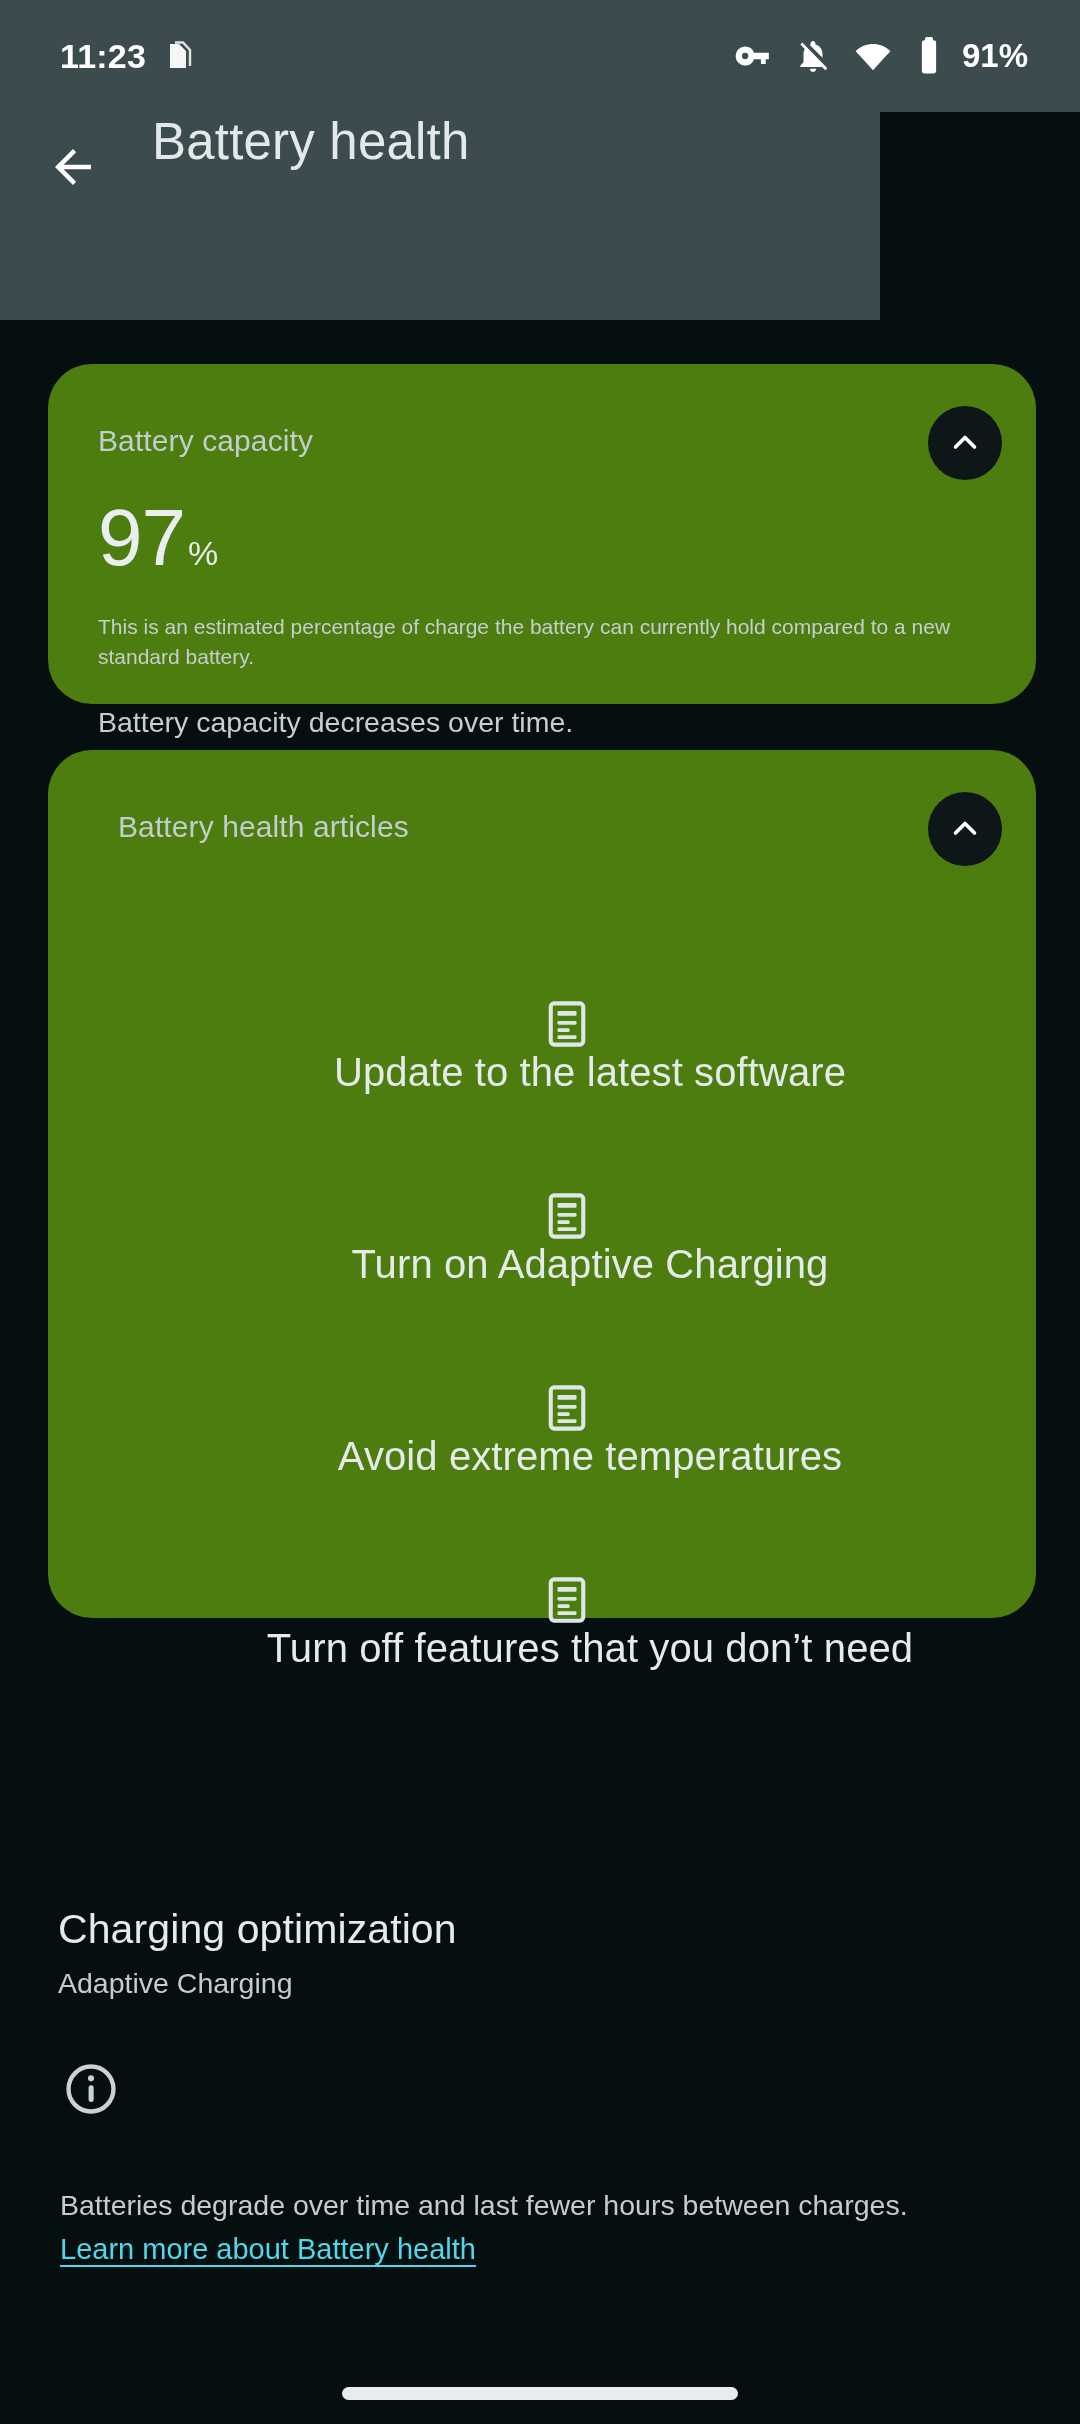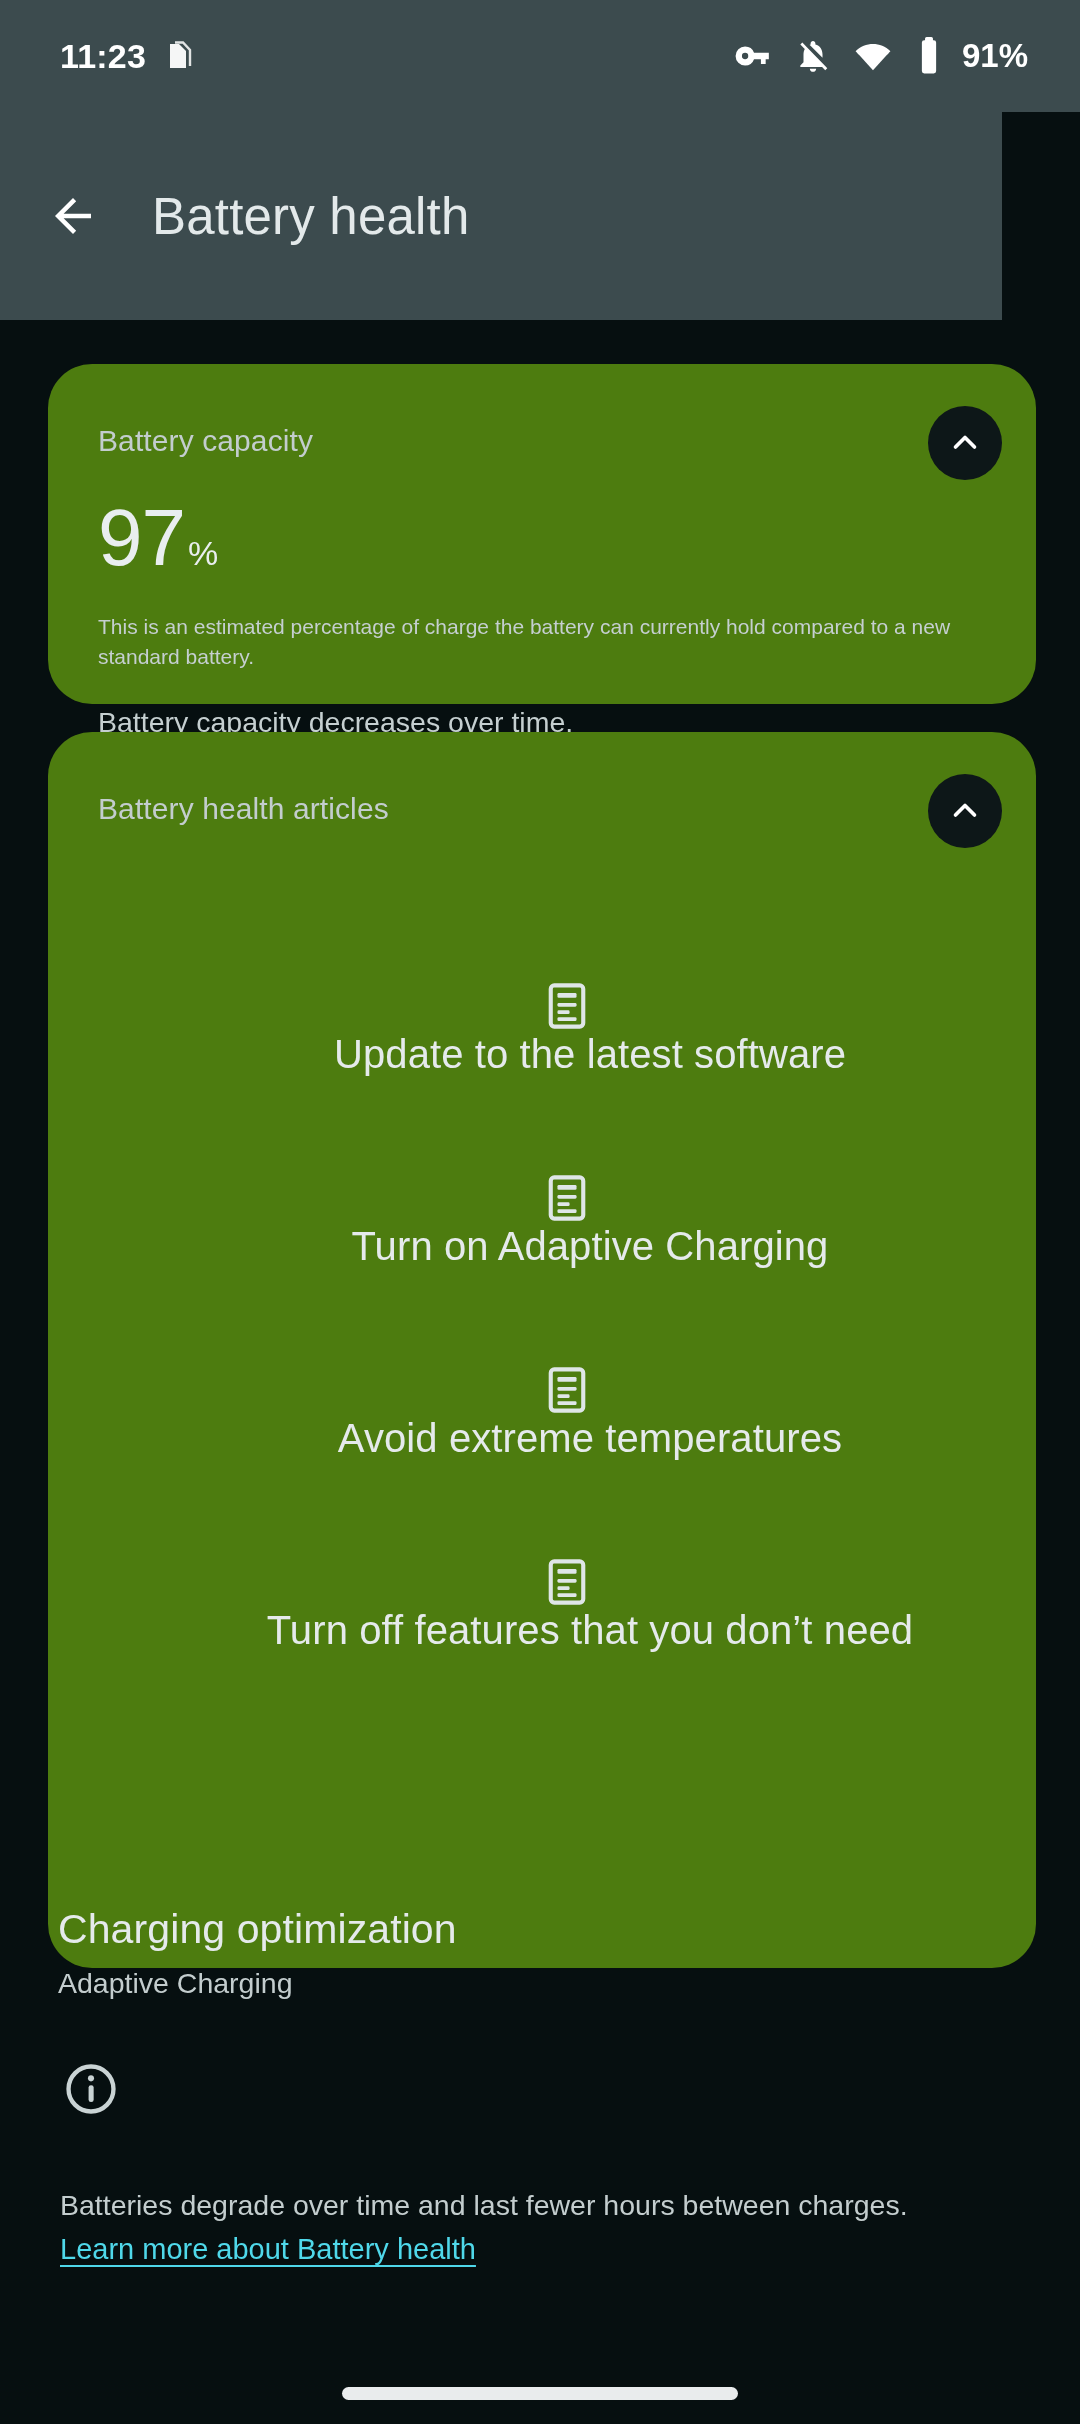--- a/index.html
+++ b/index.html
@@ -53,25 +53,25 @@
     font-size:33px;
     font-weight:700;
     margin-left:-4px;
   }
   .icon-svg { display:block; }
 
   
   .appbar {
     position:absolute;
     top:112px; left:0;
-    width:1002px;
+    width:880px;
     height:208px;
     background:#3c4b4e;
     display:flex;
-    align-items:center;
+    align-items:flex-start;
   }
   .back-btn {
     width:110px;
     height:110px;
     margin-left:18px;
     display:flex;
     align-items:center;
     justify-content:center;
     border-radius:55px;
     cursor:pointer;
@@ -99,22 +99,23 @@
     width:988px;
     background:#4d7c0f;
     border-radius:44px;
   }
 
   #card-capacity {
     top:44px;
     height:340px;
   }
   #card-articles {
-    top:412px;
-    height:1236px;
+    top:430px;
+    height:868px;
+    padding-left:20px;
   }
 
   .card-header {
     position:relative;
     display:flex;
     align-items:flex-start;
     justify-content:space-between;
     padding:42px 34px 0 50px;
   }
   .card-header-label {

